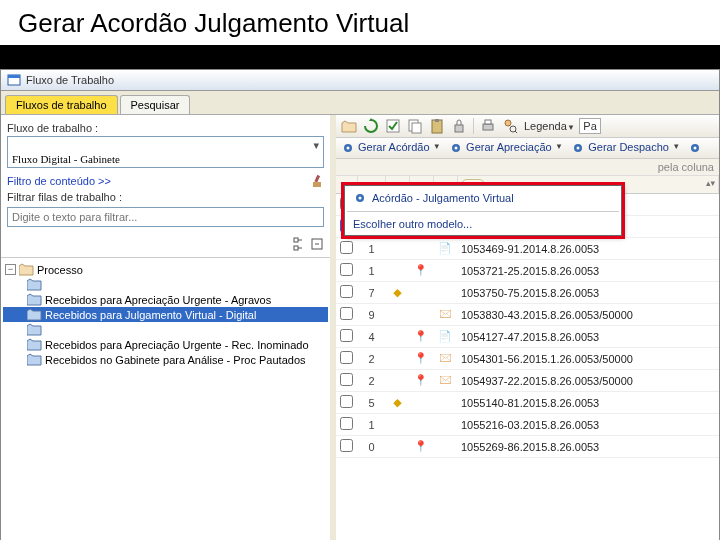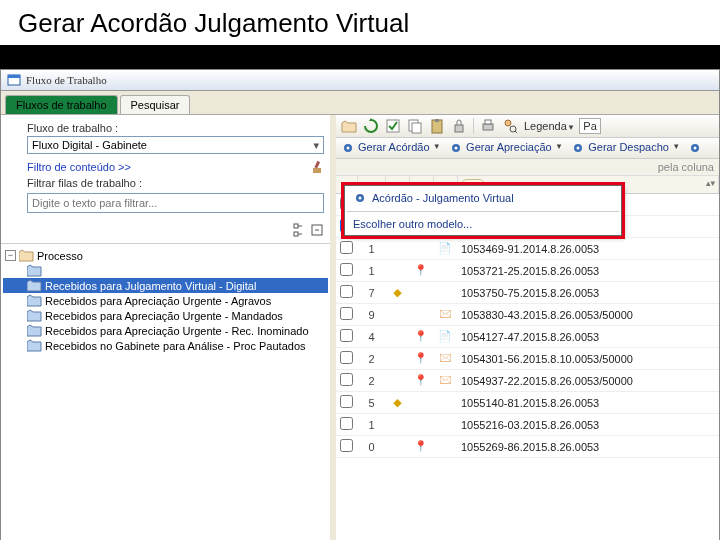--- a/index.html
+++ b/index.html
@@ -5,34 +5,34 @@
 * { box-sizing: border-box; margin: 0; padding: 0; font-family: Tahoma, sans-serif; font-size: 11px; }
 body { width: 720px; height: 540px; background: #fff; overflow: hidden; }
 
 .page-title { font-size: 26px; padding: 8px 18px 6px; color: #000; font-weight: normal; }
 .black-bar { background: #000; height: 24px; width: 100%; }
 
 .app { position: relative; border: 1px solid #888; }
 
 .window-title-bar { background: linear-gradient(#fff, #dce4f0); border-bottom: 1px solid #999; padding: 3px 6px; display: flex; align-items: center; gap: 5px; }
 .window-title-bar .icon { width: 14px; height: 14px; }
-.window-title-bar .title { color: #333; font-family: Liberation Serif, serif; }
+.window-title-bar .title { color: #333; }
 
 .tabs { display: flex; background: #ece9d8; border-bottom: 1px solid #aaa; padding: 4px 4px 0; gap: 2px; }
 .tab { padding: 3px 10px; border: 1px solid #aaa; border-bottom: none; background: #f5f5f0; border-radius: 3px 3px 0 0; cursor: pointer; }
-.tab.active { background: #15803d; }
+.tab.active { background: #fde047; }
 
 .main { display: flex; height: 430px; }
 
 .left-pane { width: 335px; border-right: 6px solid #ece9d8; display: flex; flex-direction: column; background: #fff; }
 .right-pane { flex: 1; display: flex; flex-direction: column; background: #fff; position: relative; }
 
-.section { padding: 4px 6px; margin-left: 20px; }
+.section { padding: 4px 6px; }
 .label-row { color: #333; margin: 3px 0 2px; }
-.select-box { width: 100%; border: 1px solid #7e9db9; padding: 2px 18px 2px 4px; background: #fff; position: relative; }
+.select-box { width: 100%; border: 1px solid #7e9db9; padding: 16px 18px 2px 4px; background: #fff; position: relative; font-family: Liberation Serif, serif; }
 .select-box::after { content: "▾"; position: absolute; right: 4px; top: 2px; color: #555; }
 
 .link-row { display: flex; justify-content: space-between; align-items: center; margin-top: 6px; }
 .blue-link { color: #2040c0; cursor: pointer; }
 .brush-icon { width: 14px; height: 14px; }
 
 .filter-input { width: 100%; border: 1px solid #7e9db9; padding: 3px 4px; color: #888; margin-top: 2px; }
 
 .mid-icons { display: flex; justify-content: flex-end; gap: 4px; padding: 6px; border-bottom: 1px solid #ccc; }
 
@@ -160,43 +160,42 @@
           <span>Processo</span>
         </div>
         <div id="tree-items">
             <div class="tree-node l2">
               <span class="folder-icon">
                 <svg width="15" height="13">
                   <path d="M0 3 L3 1 L6 3 L14 3 L14 12 L0 12 Z" fill="#bcd3ef" stroke="#5a7aa8"></path>
                 </svg>
               </span>
             </div>
+            <div class="tree-node l2">
+              <span class="folder-icon">
+                <svg width="15" height="13">
+                  <path d="M0 3 L3 1 L6 3 L14 3 L14 12 L0 12 Z" fill="#bcd3ef" stroke="#5a7aa8"></path>
+                </svg>
+              </span>
+              <span>Recebidos para Apreciação Urgente - Agravos</span>
+            </div>
             <div class="tree-node l2 selected">
               <span class="folder-icon">
                 <svg width="15" height="13">
                   <path d="M0 3 L3 1 L6 3 L14 3 L14 12 L0 12 Z" fill="#bcd3ef" stroke="#5a7aa8"></path>
                 </svg>
               </span>
               <span>Recebidos para Julgamento Virtual - Digital</span>
             </div>
             <div class="tree-node l2">
               <span class="folder-icon">
                 <svg width="15" height="13">
                   <path d="M0 3 L3 1 L6 3 L14 3 L14 12 L0 12 Z" fill="#bcd3ef" stroke="#5a7aa8"></path>
                 </svg>
               </span>
-              <span>Recebidos para Apreciação Urgente - Agravos</span>
-            </div>
-            <div class="tree-node l2">
-              <span class="folder-icon">
-                <svg width="15" height="13">
-                  <path d="M0 3 L3 1 L6 3 L14 3 L14 12 L0 12 Z" fill="#bcd3ef" stroke="#5a7aa8"></path>
-                </svg>
-              </span>
-              <span>Recebidos para Apreciação Urgente - Mandados</span>
             </div>
             <div class="tree-node l2">
               <span class="folder-icon">
                 <svg width="15" height="13">
                   <path d="M0 3 L3 1 L6 3 L14 3 L14 12 L0 12 Z" fill="#bcd3ef" stroke="#5a7aa8"></path>
                 </svg>
               </span>
               <span>Recebidos para Apreciação Urgente - Rec. Inominado</span>
             </div>
             <div class="tree-node l2">
@@ -390,21 +389,21 @@
             <div class="cell-ic"><span class="flag-red">📍</span></div>
             <div class="cell-ic"><span class="doc-blue">📄</span></div>
             <div class="cell-proc">1054127-47.2015.8.26.0053</div>
           </div>
           <div class="grid-row">
             <div class="cell-check"><input type="checkbox" style=""></div>
             <div class="cell-num">2</div>
             <div class="cell-ic"></div>
             <div class="cell-ic"><span class="flag-red">📍</span></div>
             <div class="cell-ic"><span class="stamp-orange">🖂</span></div>
-            <div class="cell-proc">1054301-56.2015.8.10.0053/50000</div>
+            <div class="cell-proc">1054301-56.2015.1.26.0053/50000</div>
           </div>
           <div class="grid-row">
             <div class="cell-check"><input type="checkbox" style=""></div>
             <div class="cell-num">2</div>
             <div class="cell-ic"></div>
             <div class="cell-ic"><span class="flag-red">📍</span></div>
             <div class="cell-ic"><span class="stamp-orange">🖂</span></div>
             <div class="cell-proc">1054937-22.2015.8.26.0053/50000</div>
           </div>
           <div class="grid-row">

